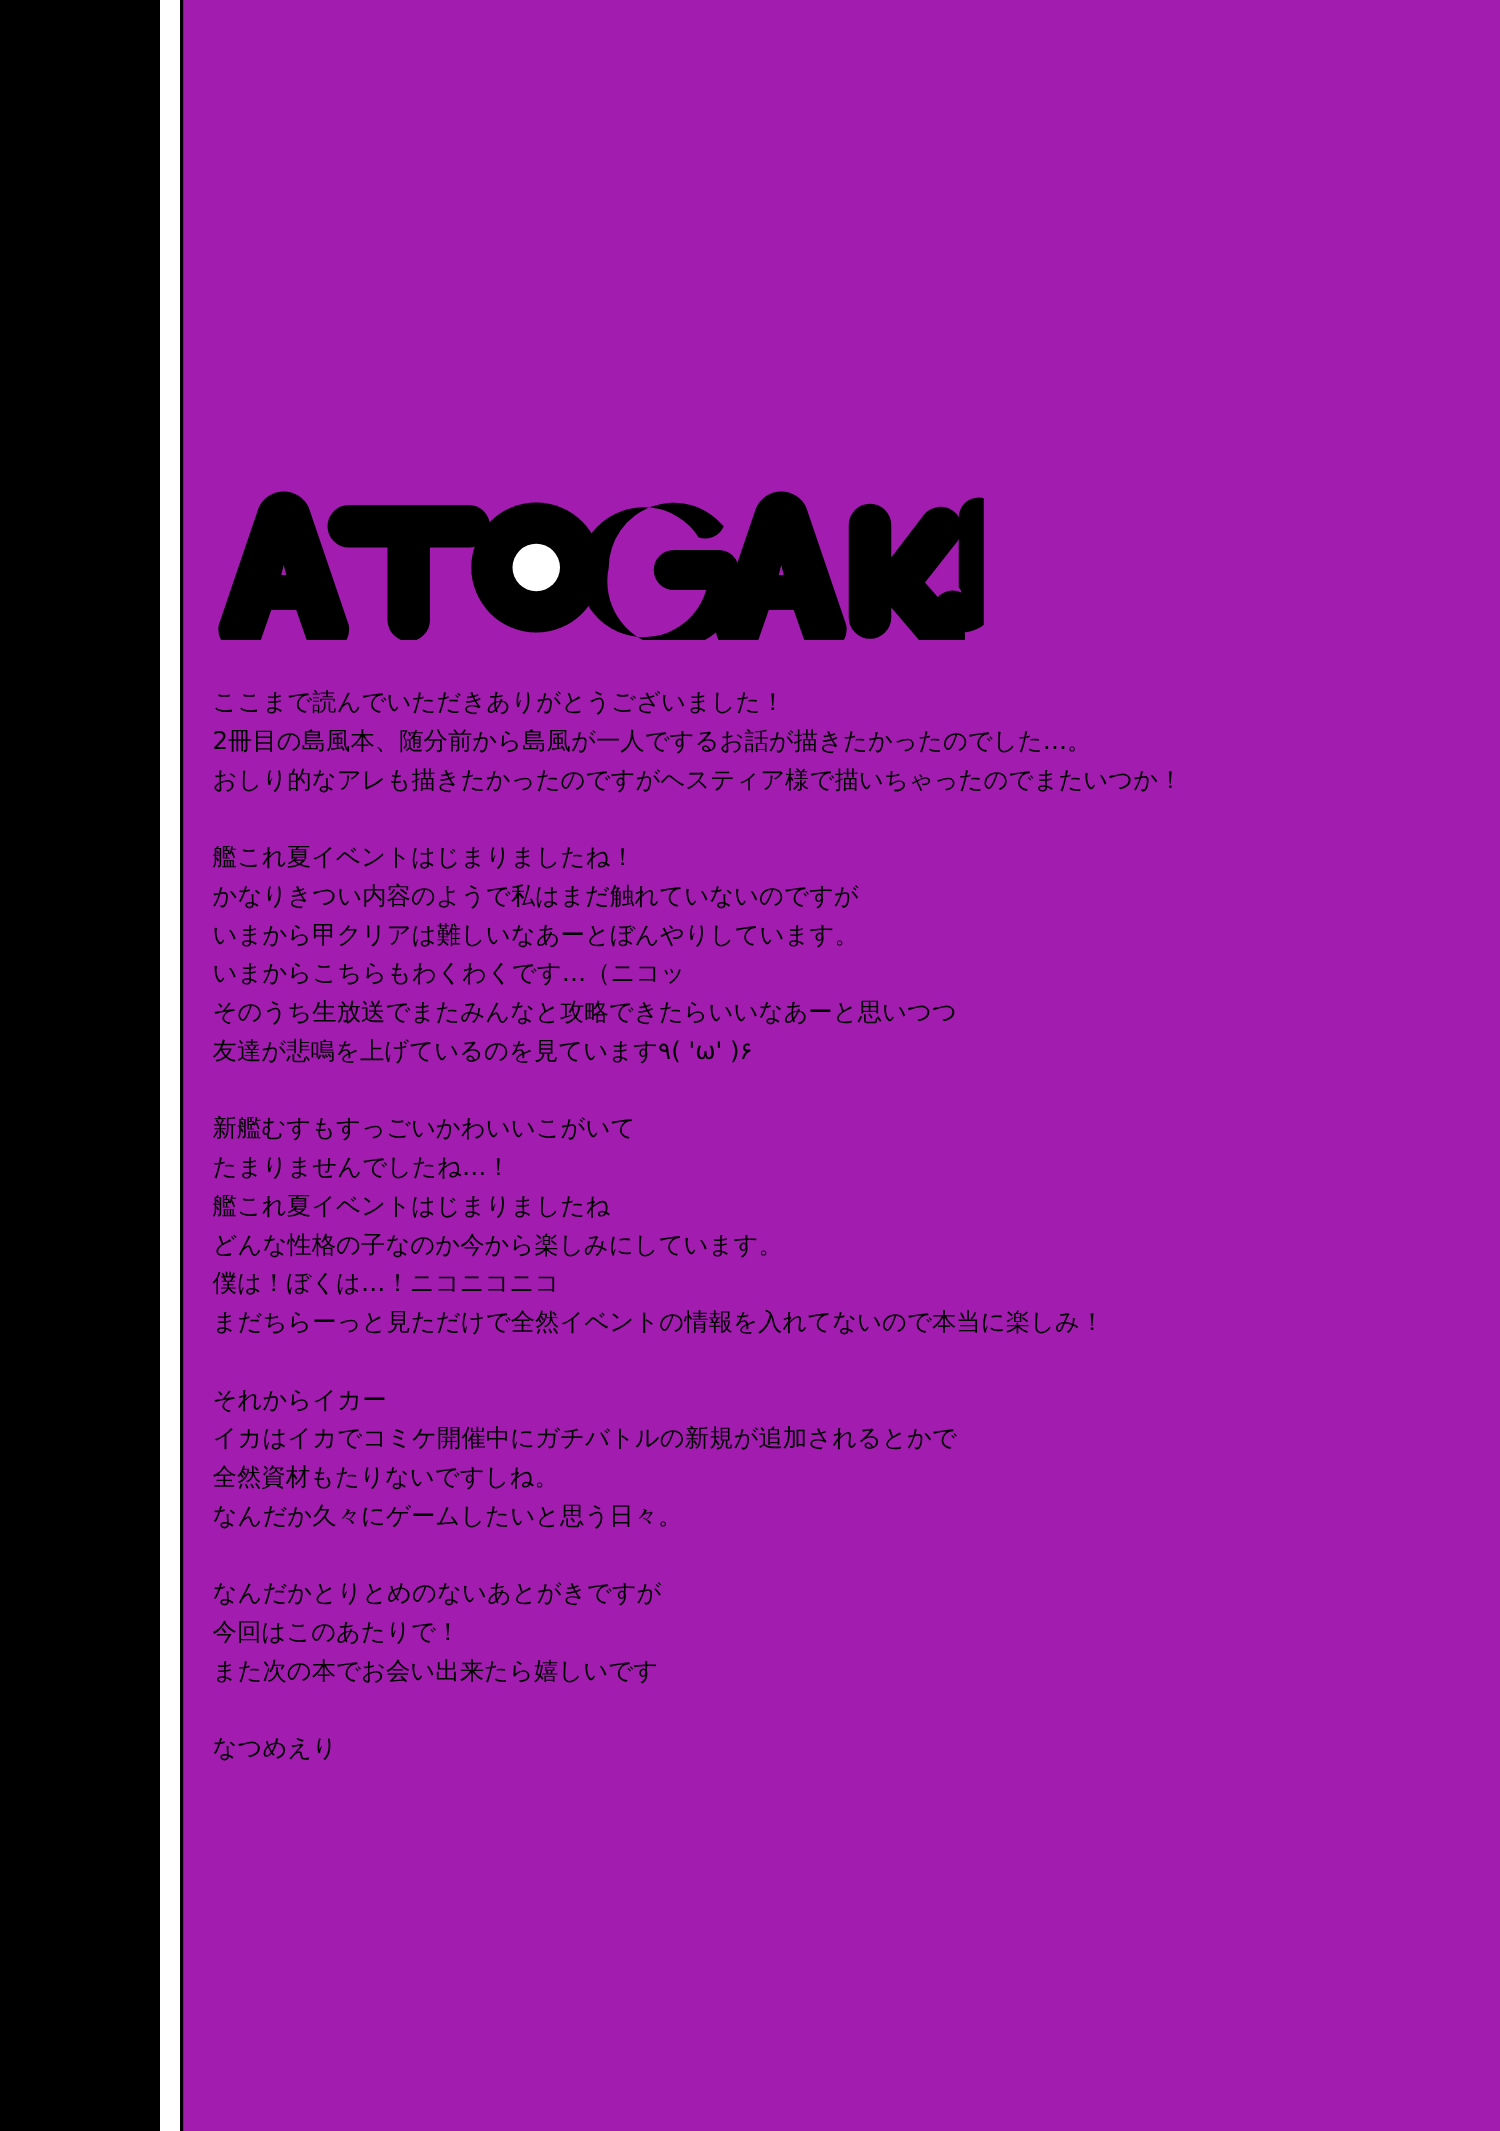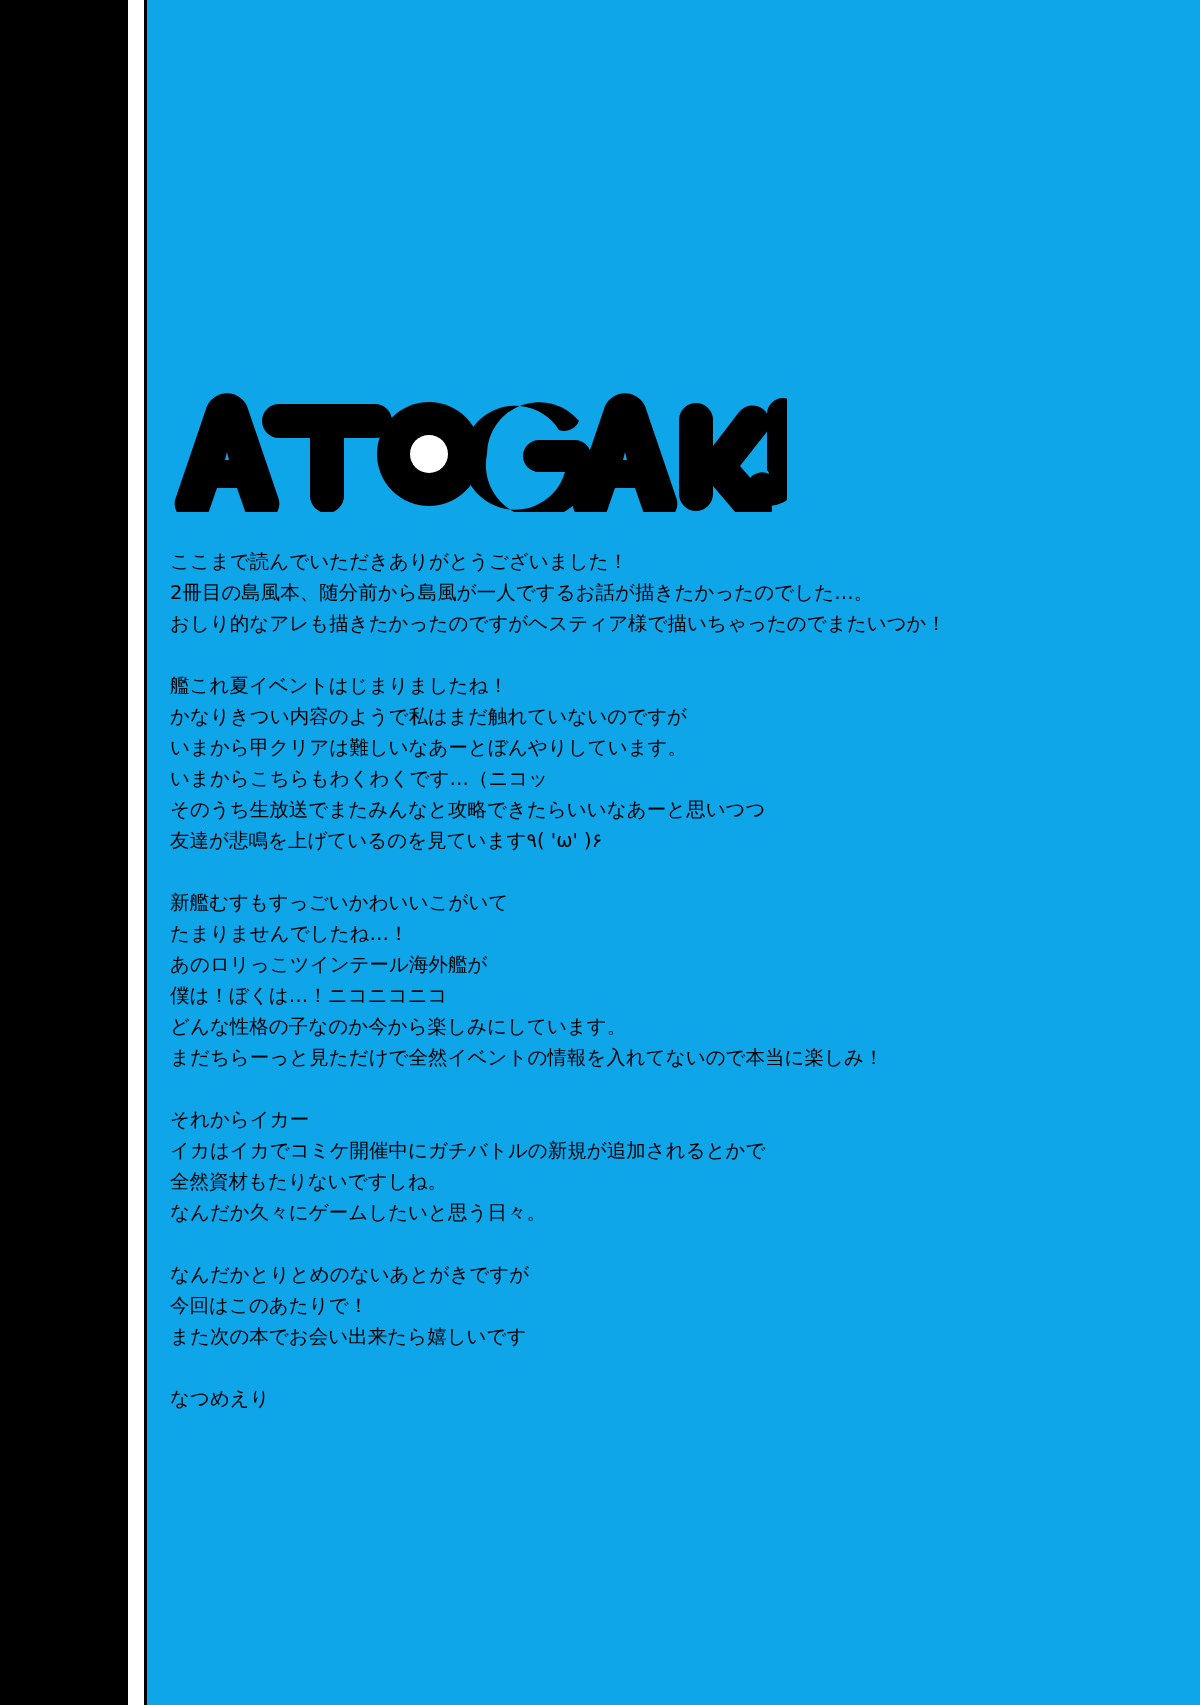--- a/index.html
+++ b/index.html
@@ -39,21 +39,21 @@
     width: 3px;
     height: 1705px;
     background: #000000;
   }
   .page {
     position: absolute;
     left: 147px;
     top: 0;
     width: 1053px;
     height: 1705px;
-    background: #0ea5e9;
+    background: #a21caf;
   }
   .title {
     position: absolute;
     left: 20px;
     top: 392px;
     font-family: "DejaVu Sans", sans-serif;
     font-size: 104px;
     font-weight: 900;
     letter-spacing: 2px;
     color: #000000;
@@ -131,23 +131,23 @@
       <div>かなりきつい内容のようで私はまだ触れていないのですが</div>
       <div>いまから甲クリアは難しいなあーとぼんやりしています。</div>
       <div>いまからこちらもわくわくです…（ニコッ</div>
       <div>そのうち生放送でまたみんなと攻略できたらいいなあーと思いつつ</div>
       <div>友達が悲鳴を上げているのを見ています٩( 'ω' )۶</div>
     </div>
 
     <div class="para">
       <div>新艦むすもすっごいかわいいこがいて</div>
       <div>たまりませんでしたね…！</div>
-      <div>あのロリっこツインテール海外艦が</div>
+      <div>艦これ夏イベントはじまりましたね</div>
+      <div>どんな性格の子なのか今から楽しみにしています。</div>
       <div>僕は！ぼくは…！ニコニコニコ</div>
-      <div>どんな性格の子なのか今から楽しみにしています。</div>
       <div>まだちらーっと見ただけで全然イベントの情報を入れてないので本当に楽しみ！</div>
     </div>
 
     <div class="para">
       <div>それからイカー</div>
       <div>イカはイカでコミケ開催中にガチバトルの新規が追加されるとかで</div>
       <div>全然資材もたりないですしね。</div>
       <div>なんだか久々にゲームしたいと思う日々。</div>
     </div>
 

